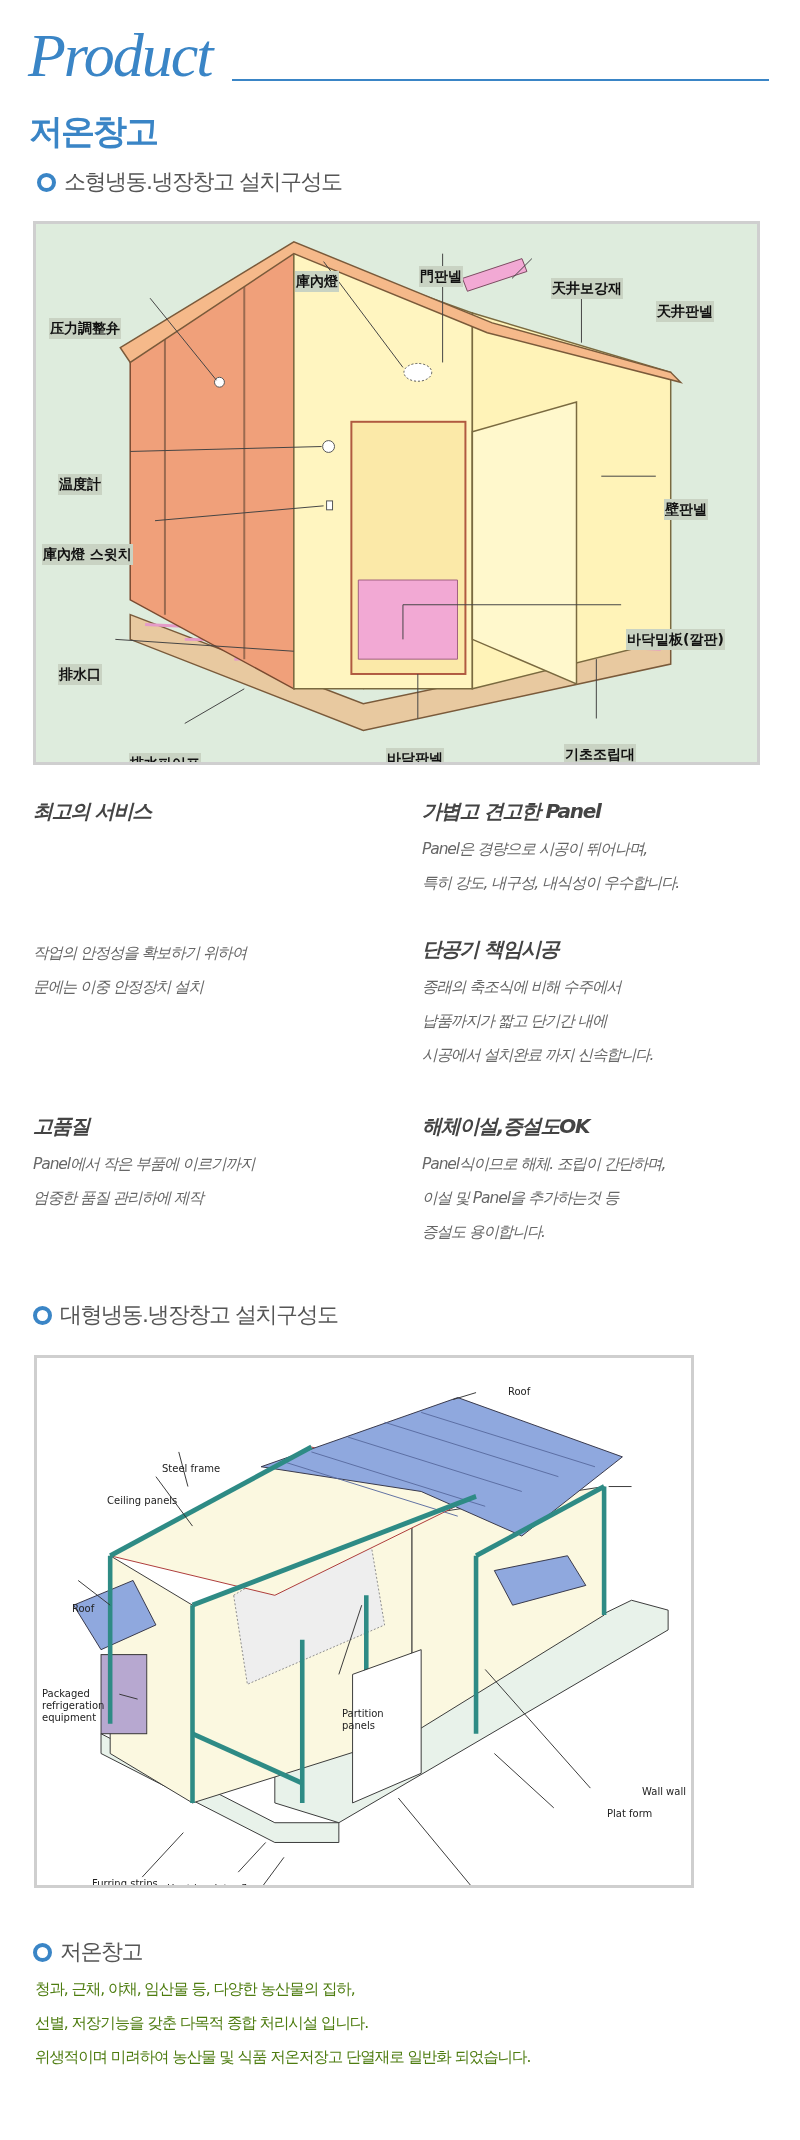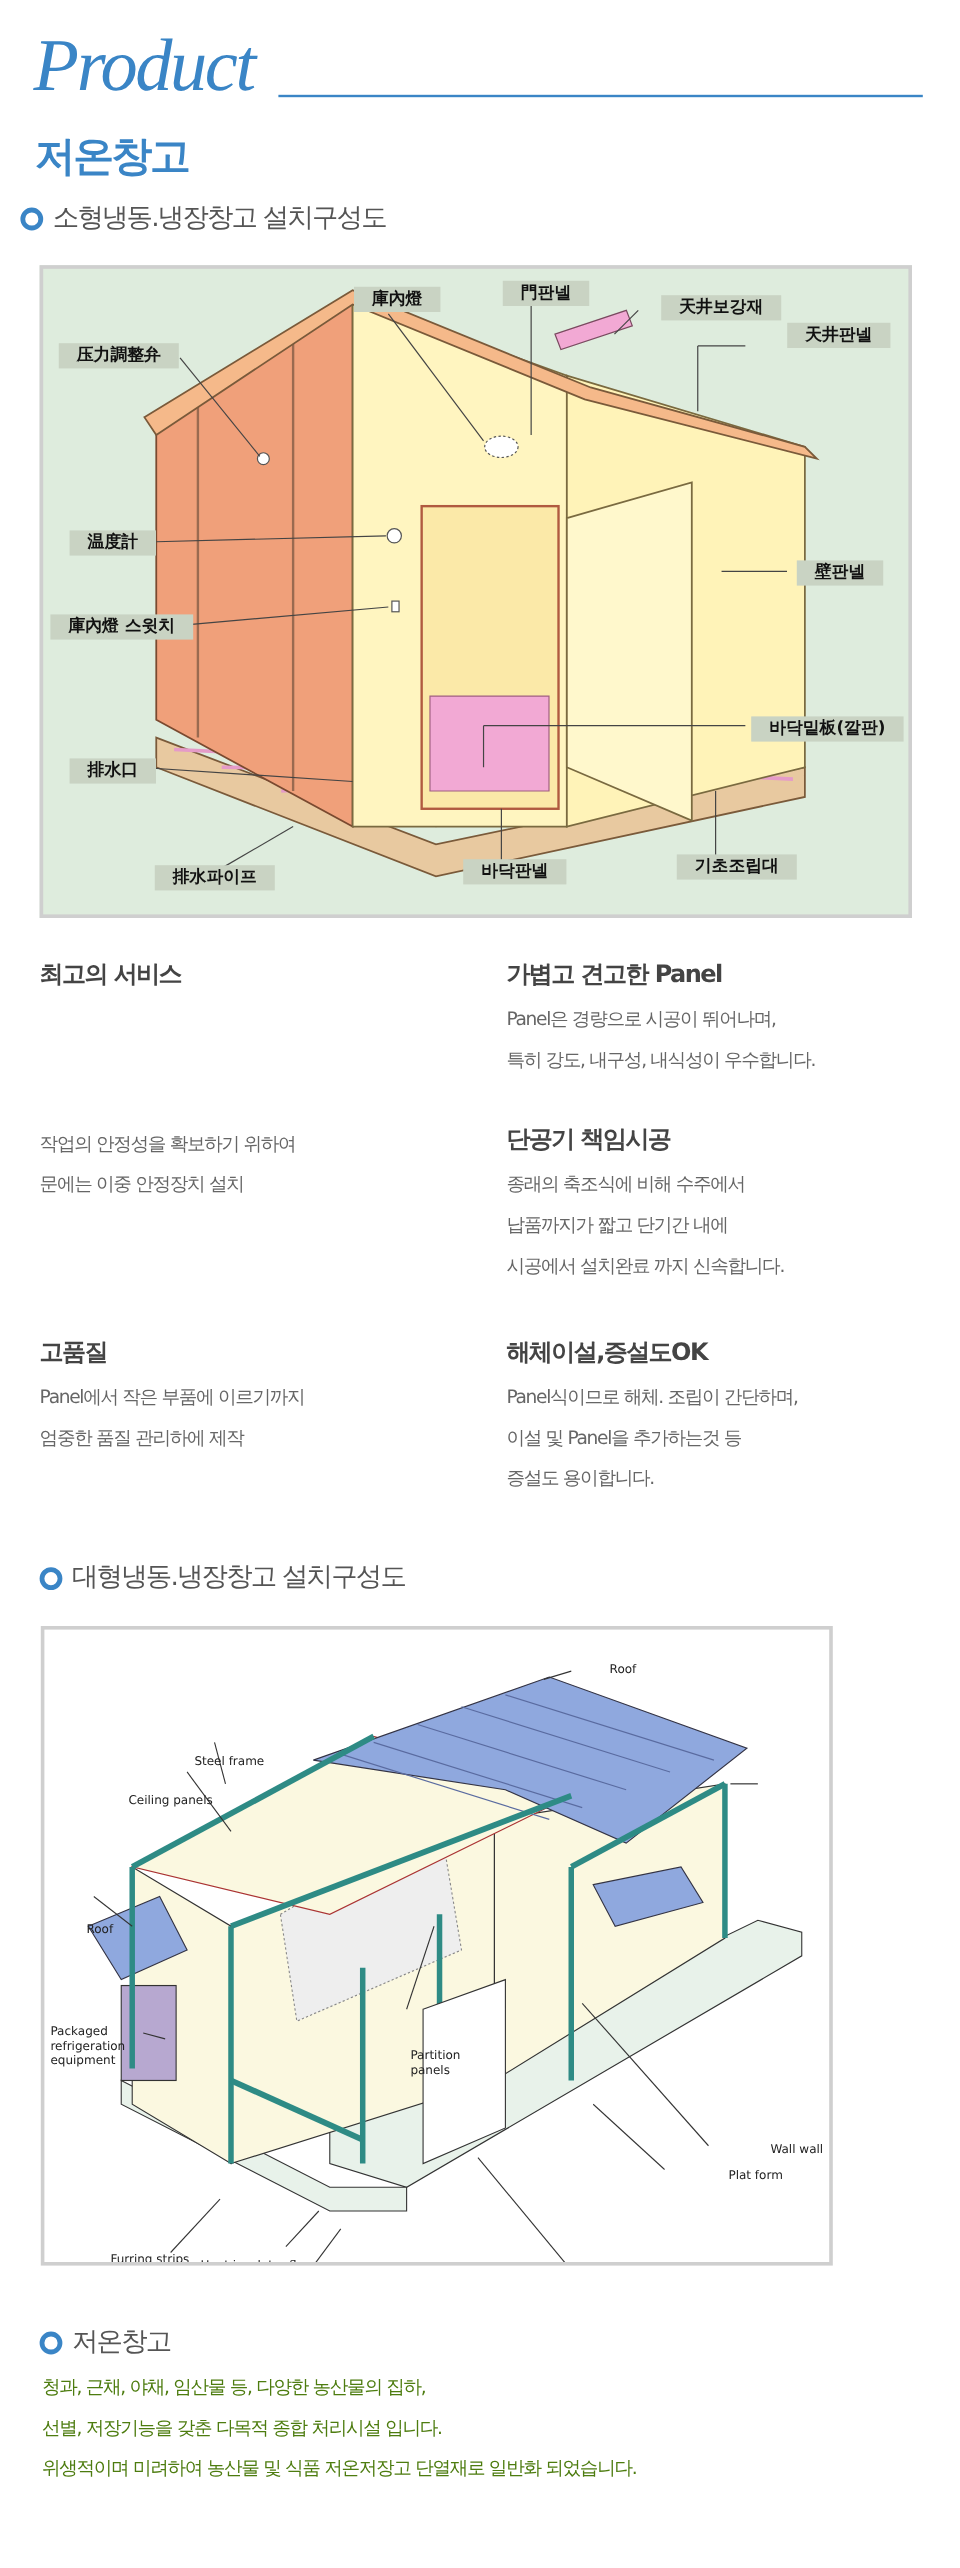--- a/index.html
+++ b/index.html
@@ -5,35 +5,35 @@
   html,body{margin:0;padding:0;background:#ffffff;}
   body{width:800px;height:2140px;position:relative;overflow:hidden;font-family:"DejaVu Sans","Liberation Sans",sans-serif;color:#555555;}
   .abs{position:absolute;}
   .product-title{left:28px;top:22px;font-family:"Liberation Serif","DejaVu Serif",serif;font-style:italic;font-size:62px;line-height:66px;color:#3a85c6;letter-spacing:-2px;}
   .title-rule{left:232px;top:79px;width:537px;height:2px;background:#3a85c6;}
   .cat-title{left:29px;top:110px;font-size:34px;line-height:42px;font-weight:bold;color:#3a85c6;letter-spacing:-2px;}
   .section-head{display:flex;align-items:center;gap:8px;font-size:22px;line-height:28px;color:#555555;letter-spacing:-1.5px;}
   .bullet{width:11px;height:11px;border:4px solid #3a85c6;border-radius:50%;background:#fff;flex:none;}
   .diagram-box{box-sizing:border-box;border:3px solid #cfcfcf;overflow:hidden;}
   .diagram-box svg{position:absolute;left:0;top:0;width:100%;height:100%;}
-  .lbl1{position:absolute;background:#c9d3c3;color:#111;font-size:14px;line-height:19px;padding:1px 15px;font-weight:bold;white-space:nowrap;letter-spacing:0px;}
+  .lbl1{position:absolute;background:#c9d3c3;color:#111;font-size:14px;line-height:19px;padding:1px 1px;font-weight:bold;white-space:nowrap;letter-spacing:0px;margin-top:32px;}
   .lbl2{position:absolute;color:#222;font-size:10px;line-height:12px;white-space:nowrap;}
-  .feat{position:absolute;width:350px;}
+  .feat{position:absolute;width:350px;font-style:italic;}
   .feat-h{font-size:20px;line-height:26px;color:#444444;font-weight:bold;letter-spacing:-1.3px;margin:0 0 8px 0;}
   .feat-d{font-size:15.5px;line-height:34px;color:#666666;letter-spacing:-1.1px;white-space:pre-line;}
   .body-text{font-size:15.5px;line-height:34px;color:#4d7c0f;letter-spacing:-1.1px;white-space:pre-line;}
 </style>
 </head>
 <body>
 
 <div class="abs product-title">Product</div>
 <div class="abs title-rule"></div>
 <div class="abs cat-title">저온창고</div>
 
-<div class="abs section-head" style="left:17px;top:168px;">
+<div class="abs section-head" style="left:37px;top:168px;">
   <span class="bullet"></span>
   <span>소형냉동.냉장창고 설치구성도</span>
 </div>
 
 <div class="abs diagram-box" style="left:33px;top:221px;width:727px;height:544px;background:#deecdd;">
   <svg viewBox="0 0 727 544" preserveAspectRatio="none">
 
     <polygon points="95,395 330,485 640,420 640,445 330,512 95,420" fill="#e8c9a0" stroke="#7a5a3a" stroke-width="1.5"></polygon>
     <line x1="110" y1="405" x2="630" y2="430" stroke="#e59bc8" stroke-width="3"></line>
     <line x1="150" y1="420" x2="600" y2="425" stroke="#e59bc8" stroke-width="3"></line>

